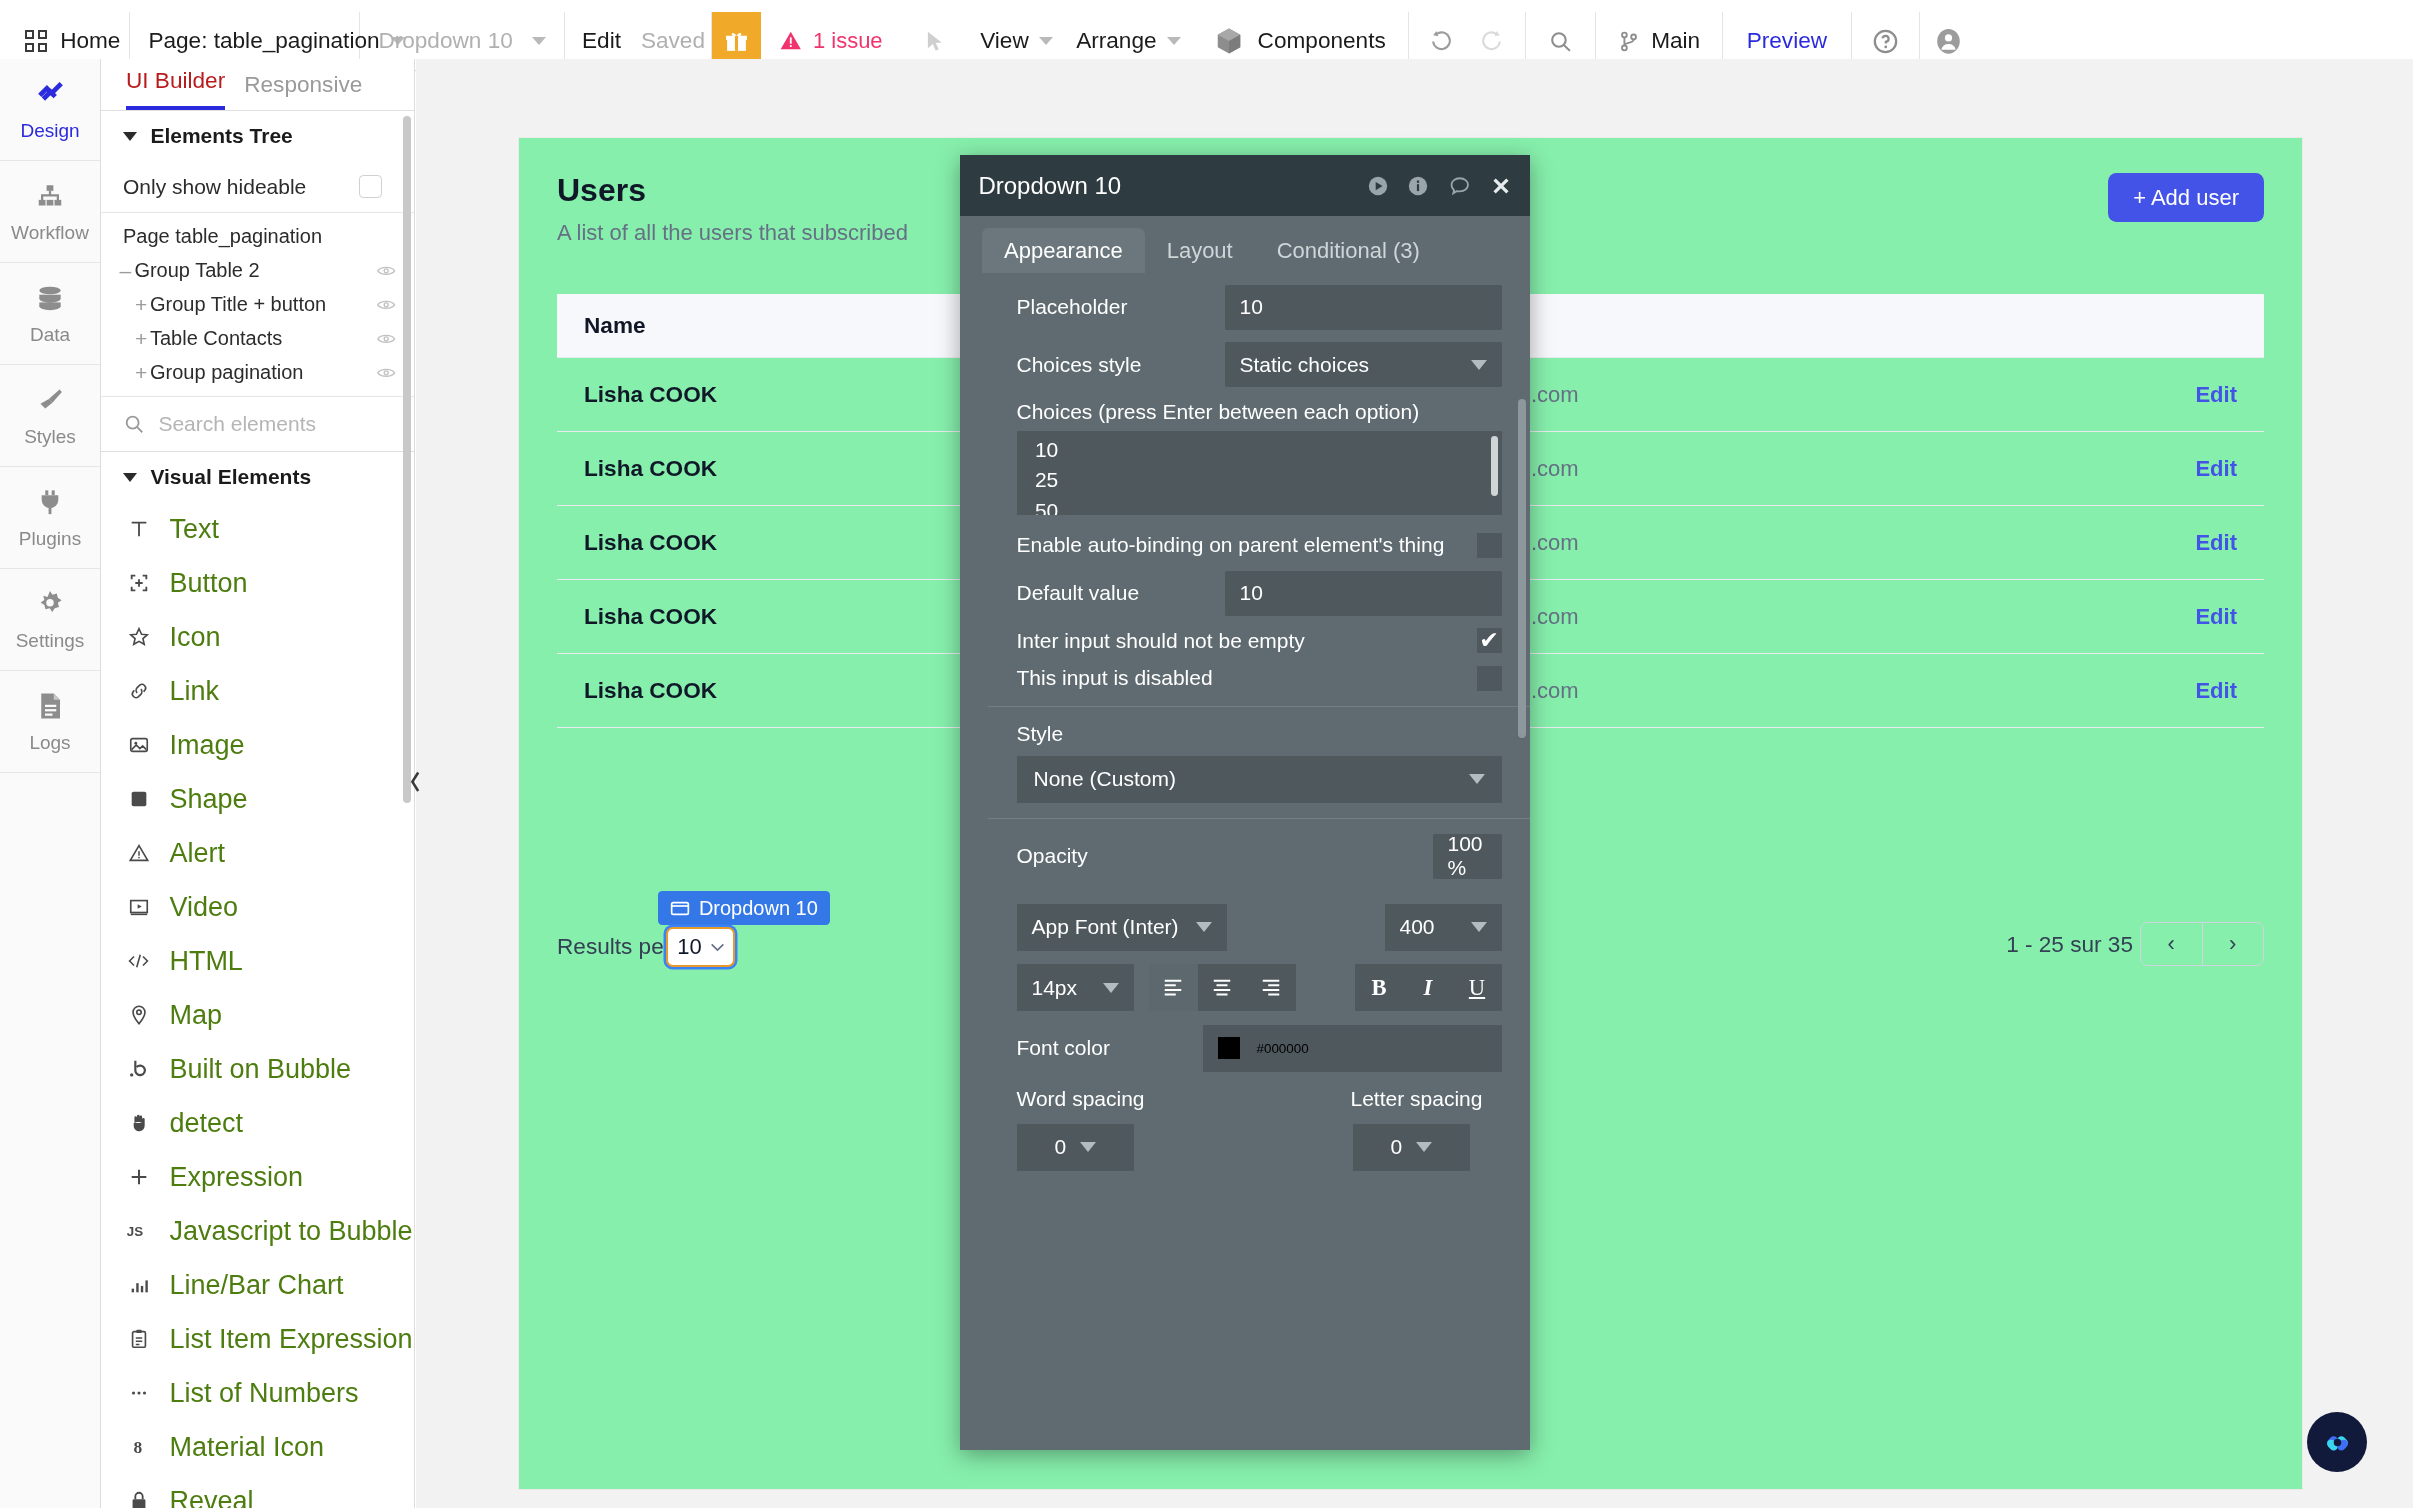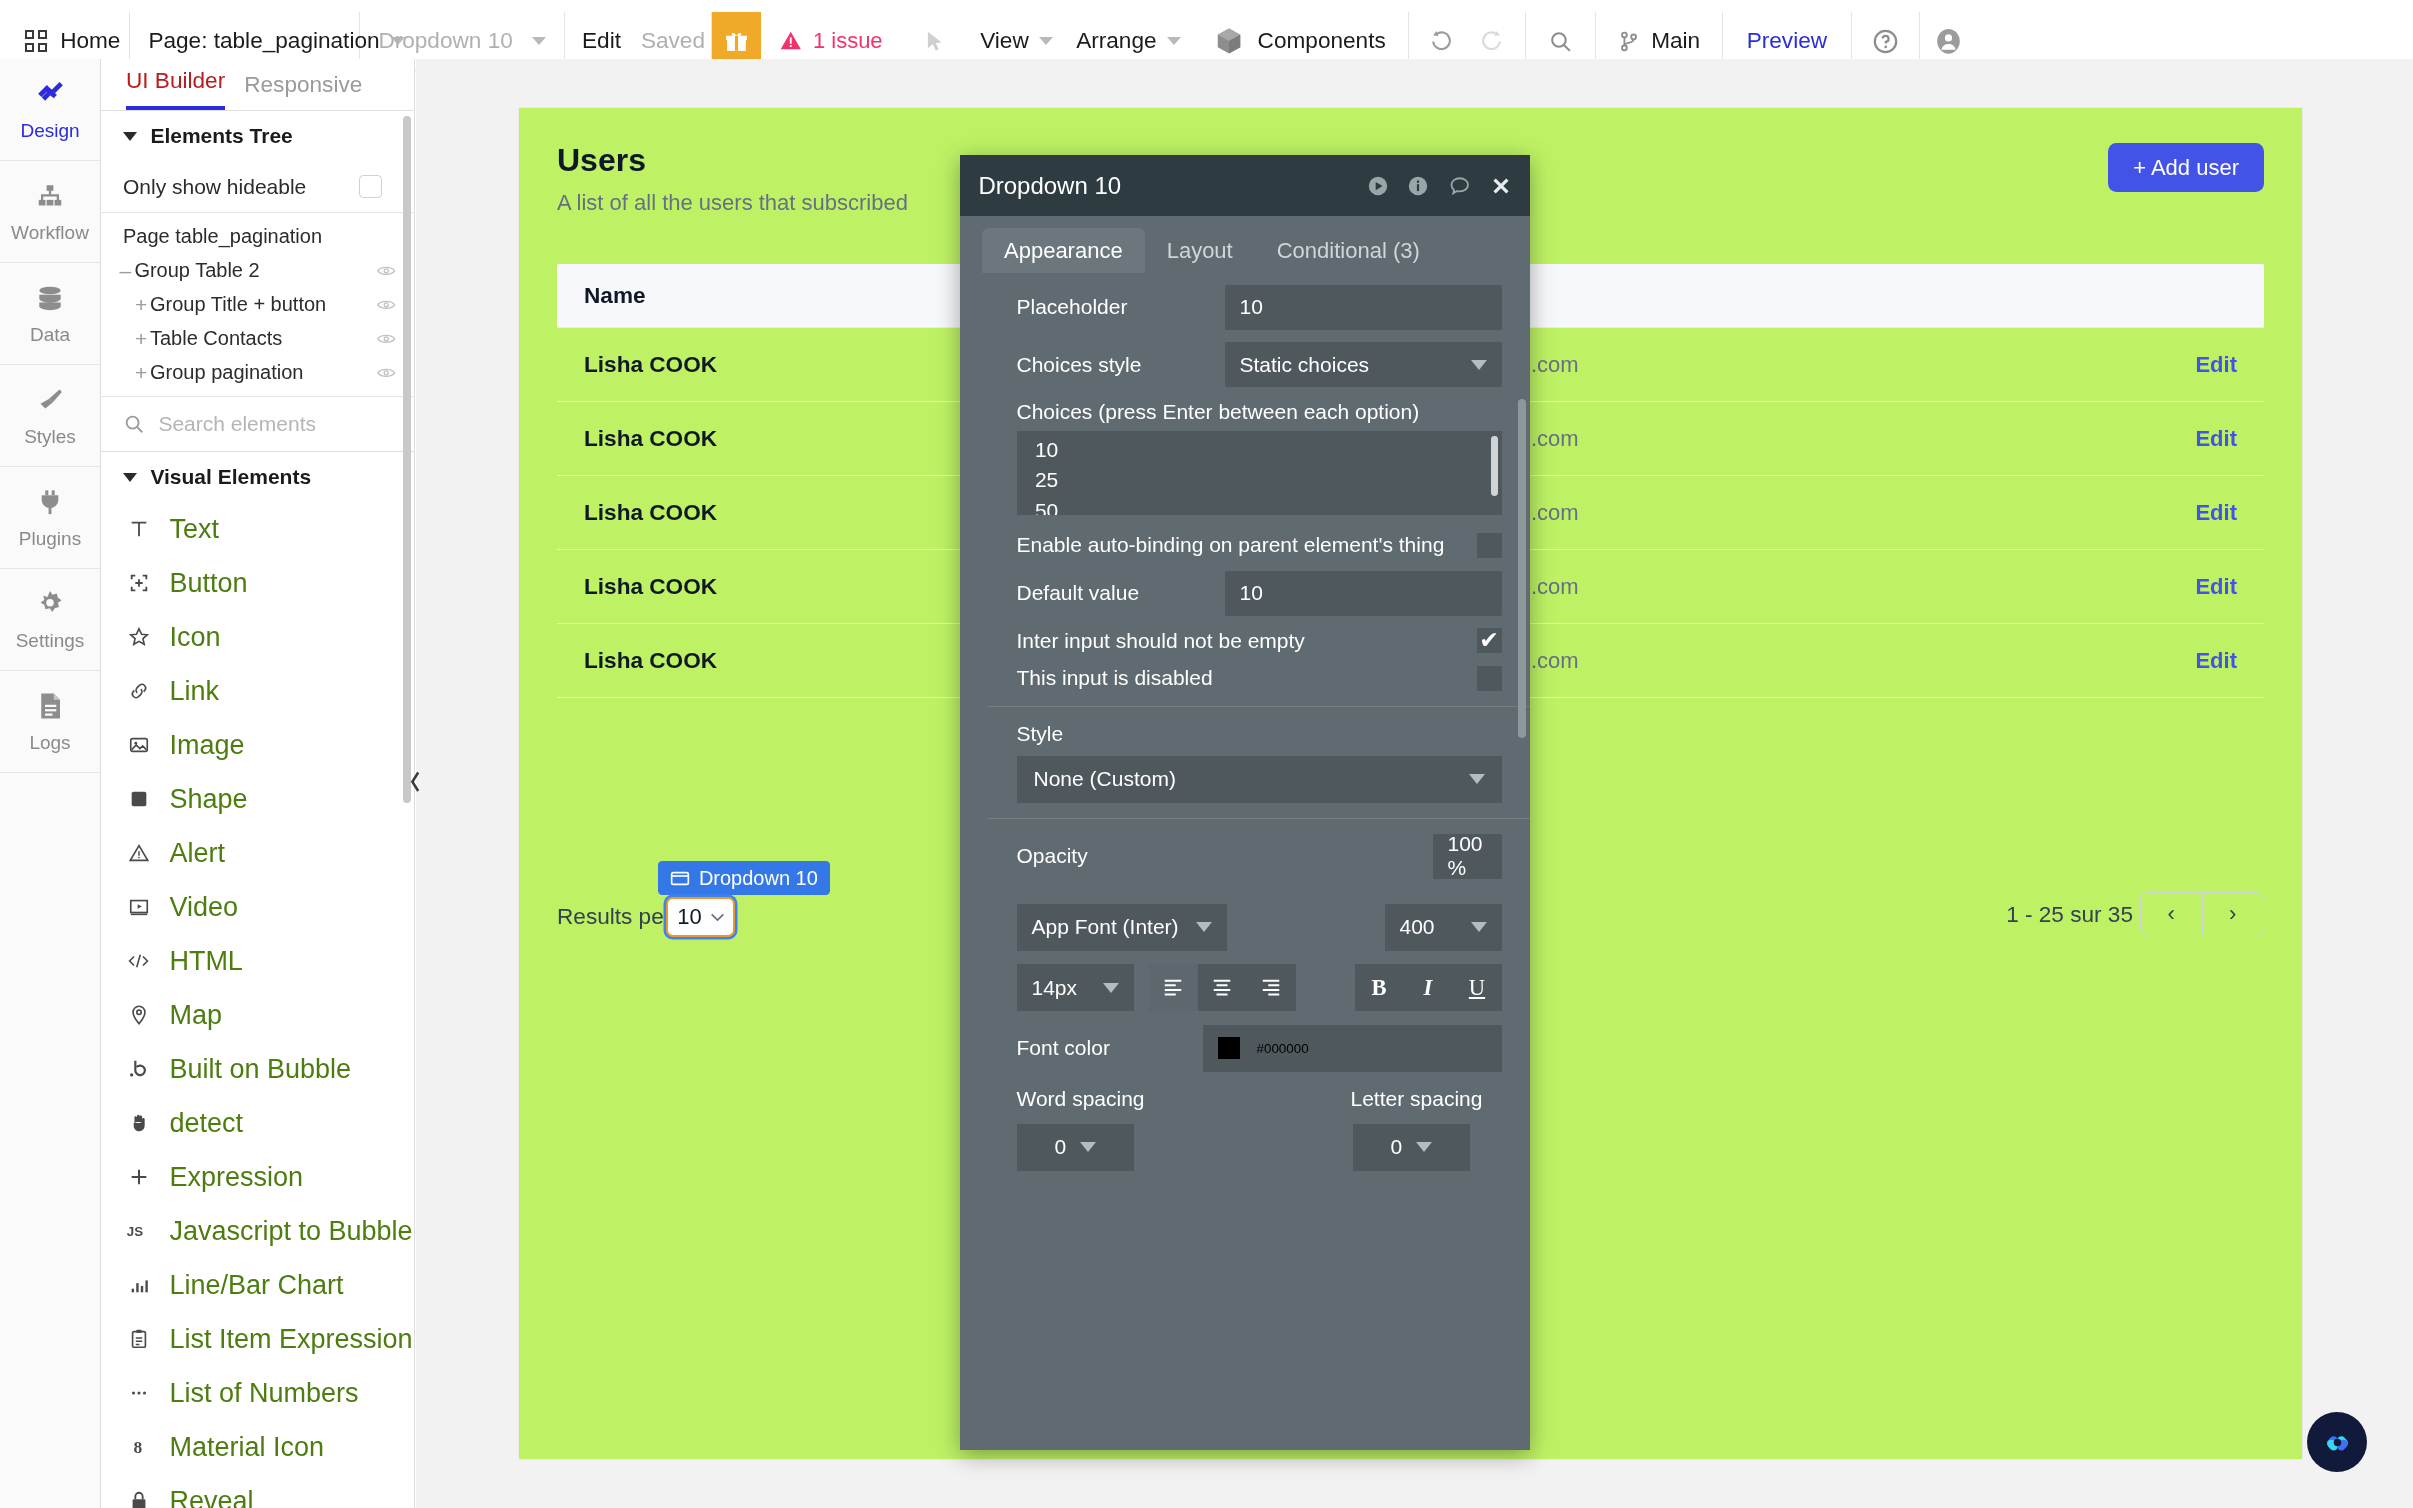--- a/index.html
+++ b/index.html
@@ -107,22 +107,22 @@
   .ve-label { font-size: 27px; color: #4d7c0f; }
   #panel-scroll { position: absolute; right: 3.4px; top: 57px; width: 7.5px; height: 687px; background: #c8c8c8; border-radius: 4.2px; }
   #panel-handle {
     position: absolute; left: 408px; top: 767px; width: 15px; height: 30px;
     display: flex; align-items: center; justify-content: center; z-index: 6;
   }
 
   
   #canvas { position: absolute; left: 416px; top: 59px; width: 1998px; height: 1450px; background: #f2f2f2; }
   #page {
-    position: absolute; left: 103px; top: 49px; width: 1783px; height: 1351px;
-    background: #bef264; box-shadow: 0 0 0 0.8px #e8e8e8;
+    position: absolute; left: 103px; top: 79px; width: 1783px; height: 1351px;
+    background: #86efac; box-shadow: 0 0 0 0.8px #e8e8e8;
   }
   #page-title { position: absolute; left: 38px; top: 34px; font-size: 32px; font-weight: bold; color: #101828; }
   #page-sub { position: absolute; left: 38px; top: 82px; font-size: 22px; color: #667085; }
   #add-user-btn {
     position: absolute; right: 38px; top: 35px; height: 49px; padding: 0 25px;
     background: #4353e8; color: #ffffff; border: none; border-radius: 8.4px;
     font-size: 22px; font-family: "Liberation Sans", sans-serif; cursor: pointer;
     display: flex; align-items: center;
   }
   #table { position: absolute; left: 38px; top: 156px; right: 38px; }

